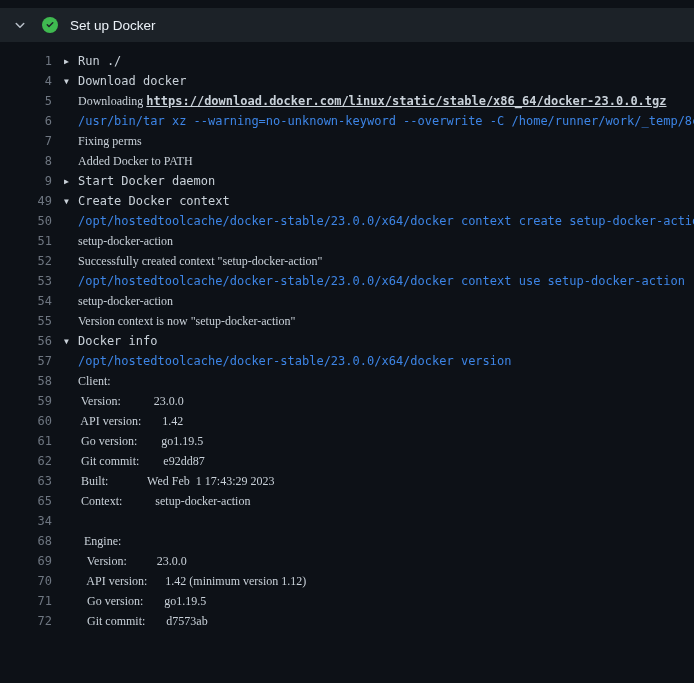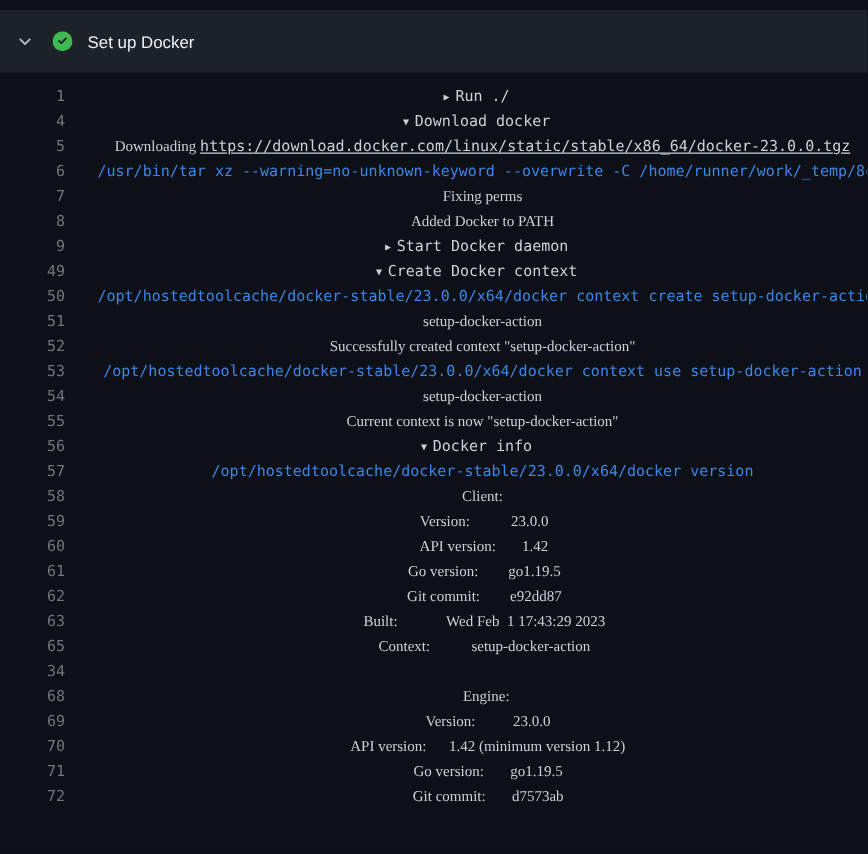--- a/index.html
+++ b/index.html
@@ -12,21 +12,21 @@
     --title:#ecf2f8;
   }
   *{margin:0;padding:0;box-sizing:border-box;}
   html,body{width:694px;height:683px;overflow:hidden;}
   body{
     background:var(--page-bg);
     font-family:"DejaVu Sans Mono","Liberation Mono",monospace;
   }
   .step-header{
     margin-top:8px;
-    height:50px;
+    height:34px;
     background:var(--header-bg);
     display:flex;
     align-items:center;
     padding:0 14px;
     cursor:pointer;
   }
   .chevron{display:inline-flex;width:12px;height:12px;margin-right:16px;flex:none;}
   .status-icon{display:inline-flex;width:16px;height:16px;margin-right:12px;flex:none;}
   .step-title{
     font-family:"Liberation Sans",sans-serif;
@@ -50,34 +50,33 @@
     color:var(--line-number);
     cursor:pointer;
     user-select:none;
   }
   .line-content{
     flex:1;
     min-width:0;
     margin-left:12px;
     overflow:hidden;
     color:var(--text);
-    text-align:center;
   }
   .line-content.indent{padding-left:14px;}
   .arrow{
     display:inline-block;
     width:14px;
     font-size:8px;
     vertical-align:1px;
     color:var(--text);
   }
   .group-title{color:var(--text);}
   .part-plain{color:var(--text);font-family:Liberation Serif, serif;}
   .part-command{color:var(--command);}
-  .part-link{color:var(--text);text-decoration:underline;cursor:pointer;}
+  .part-link{color:var(--text);text-decoration:underline;cursor:pointer;font-weight:bold;}
 </style>
 </head>
 <body>
 
 <div data-interactable="false">
 
   <div class="step-header" data-interactable="true">
     <span class="chevron" data-interactable="true">
       <svg width="12" height="12" viewBox="0 0 16 16">
         <path d="M3 6l5 5 5-5" fill="none" stroke="#b7bfc8" stroke-width="2" stroke-linecap="round" stroke-linejoin="round"></path>
@@ -99,21 +98,21 @@
       <div data-interactable="false" class="log-line"><span data-interactable="true" class="line-num">6</span><span data-interactable="false" class="line-content indent"><span data-interactable="false" class="part-command">/usr/bin/tar xz --warning=no-unknown-keyword --overwrite -C /home/runner/work/_temp/8c93</span></span></div>
       <div data-interactable="false" class="log-line"><span data-interactable="true" class="line-num">7</span><span data-interactable="false" class="line-content indent"><span data-interactable="false" class="part-plain">Fixing perms</span></span></div>
       <div data-interactable="false" class="log-line"><span data-interactable="true" class="line-num">8</span><span data-interactable="false" class="line-content indent"><span data-interactable="false" class="part-plain">Added Docker to PATH</span></span></div>
       <div data-interactable="true" class="log-line"><span data-interactable="true" class="line-num">9</span><span data-interactable="false" class="line-content"><span data-interactable="false" class="arrow">▶</span><span data-interactable="false" class="group-title">Start Docker daemon</span></span></div>
       <div data-interactable="true" class="log-line"><span data-interactable="true" class="line-num">49</span><span data-interactable="false" class="line-content"><span data-interactable="false" class="arrow">▼</span><span data-interactable="false" class="group-title">Create Docker context</span></span></div>
       <div data-interactable="false" class="log-line"><span data-interactable="true" class="line-num">50</span><span data-interactable="false" class="line-content indent"><span data-interactable="false" class="part-command">/opt/hostedtoolcache/docker-stable/23.0.0/x64/docker context create setup-docker-action</span></span></div>
       <div data-interactable="false" class="log-line"><span data-interactable="true" class="line-num">51</span><span data-interactable="false" class="line-content indent"><span data-interactable="false" class="part-plain">setup-docker-action</span></span></div>
       <div data-interactable="false" class="log-line"><span data-interactable="true" class="line-num">52</span><span data-interactable="false" class="line-content indent"><span data-interactable="false" class="part-plain">Successfully created context "setup-docker-action"</span></span></div>
       <div data-interactable="false" class="log-line"><span data-interactable="true" class="line-num">53</span><span data-interactable="false" class="line-content indent"><span data-interactable="false" class="part-command">/opt/hostedtoolcache/docker-stable/23.0.0/x64/docker context use setup-docker-action</span></span></div>
       <div data-interactable="false" class="log-line"><span data-interactable="true" class="line-num">54</span><span data-interactable="false" class="line-content indent"><span data-interactable="false" class="part-plain">setup-docker-action</span></span></div>
-      <div data-interactable="false" class="log-line"><span data-interactable="true" class="line-num">55</span><span data-interactable="false" class="line-content indent"><span data-interactable="false" class="part-plain">Current context is now "setup-docker-action"</span></span></div>
+      <div data-interactable="false" class="log-line"><span data-interactable="true" class="line-num">55</span><span data-interactable="false" class="line-content indent"><span data-interactable="false" class="part-plain">Version context is now "setup-docker-action"</span></span></div>
       <div data-interactable="true" class="log-line"><span data-interactable="true" class="line-num">56</span><span data-interactable="false" class="line-content"><span data-interactable="false" class="arrow">▼</span><span data-interactable="false" class="group-title">Docker info</span></span></div>
       <div data-interactable="false" class="log-line"><span data-interactable="true" class="line-num">57</span><span data-interactable="false" class="line-content indent"><span data-interactable="false" class="part-command">/opt/hostedtoolcache/docker-stable/23.0.0/x64/docker version</span></span></div>
       <div data-interactable="false" class="log-line"><span data-interactable="true" class="line-num">58</span><span data-interactable="false" class="line-content indent"><span data-interactable="false" class="part-plain">Client:</span></span></div>
       <div data-interactable="false" class="log-line"><span data-interactable="true" class="line-num">59</span><span data-interactable="false" class="line-content indent"><span data-interactable="false" class="part-plain"> Version:           23.0.0</span></span></div>
       <div data-interactable="false" class="log-line"><span data-interactable="true" class="line-num">60</span><span data-interactable="false" class="line-content indent"><span data-interactable="false" class="part-plain"> API version:       1.42</span></span></div>
       <div data-interactable="false" class="log-line"><span data-interactable="true" class="line-num">61</span><span data-interactable="false" class="line-content indent"><span data-interactable="false" class="part-plain"> Go version:        go1.19.5</span></span></div>
       <div data-interactable="false" class="log-line"><span data-interactable="true" class="line-num">62</span><span data-interactable="false" class="line-content indent"><span data-interactable="false" class="part-plain"> Git commit:        e92dd87</span></span></div>
       <div data-interactable="false" class="log-line"><span data-interactable="true" class="line-num">63</span><span data-interactable="false" class="line-content indent"><span data-interactable="false" class="part-plain"> Built:             Wed Feb  1 17:43:29 2023</span></span></div>
       <div data-interactable="false" class="log-line"><span data-interactable="true" class="line-num">65</span><span data-interactable="false" class="line-content indent"><span data-interactable="false" class="part-plain"> Context:           setup-docker-action</span></span></div>
       <div data-interactable="false" class="log-line"><span data-interactable="true" class="line-num">34</span><span data-interactable="false" class="line-content indent"><span data-interactable="false" class="part-plain"></span></span></div>

